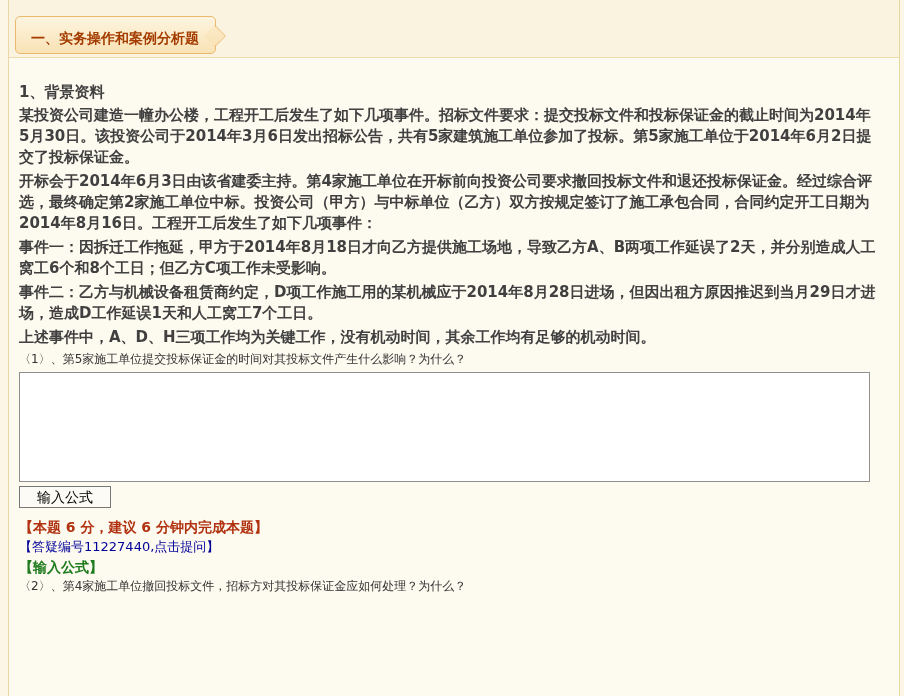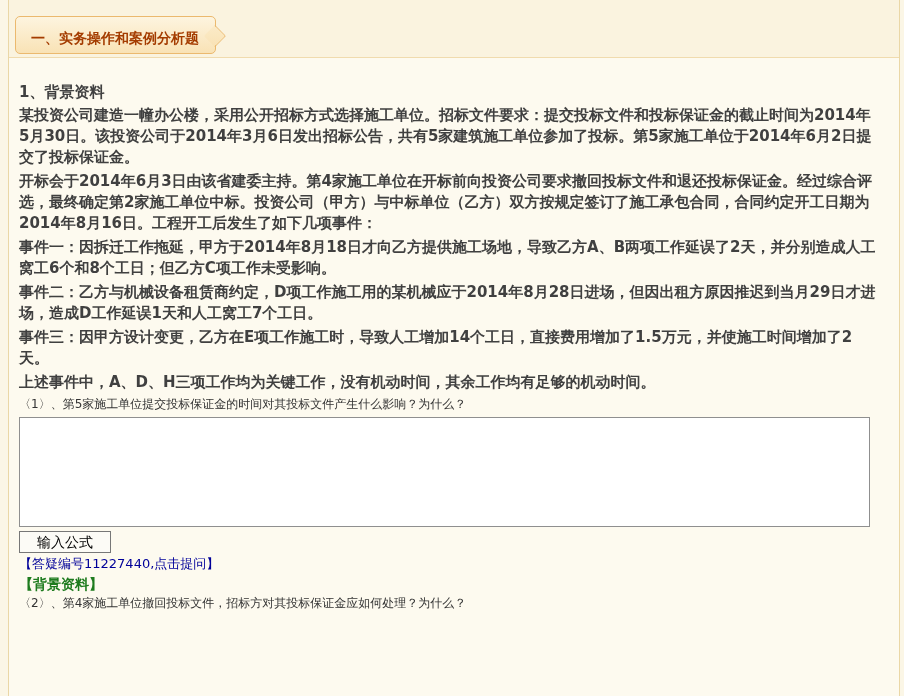--- a/index.html
+++ b/index.html
@@ -111,40 +111,40 @@
 
 <div class="page">
   <div class="header">
     <div class="badge">
       <span class="label">一、实务操作和案例分析题</span>
     </div>
   </div>
 
   <div class="content">
     <div class="bg-heading">1、背景资料</div>
-    <p class="para">某投资公司建造一幢办公楼，采用公开招标方式选择施工单位。招标文件要求：提交投标文件和投标保证金的截止时间为2014年5月30日。该投资公司于2014年3月6日发出招标公告，共有5家建筑施工单位参加了投标。第5家施工单位于2014年6月2日提交了投标保证金。</p>
+    <p class="para">某投资公司建造一幢办公楼，工程开工后发生了如下几项事件。招标文件要求：提交投标文件和投标保证金的截止时间为2014年5月30日。该投资公司于2014年3月6日发出招标公告，共有5家建筑施工单位参加了投标。第5家施工单位于2014年6月2日提交了投标保证金。</p>
     <p class="para">开标会于2014年6月3日由该省建委主持。第4家施工单位在开标前向投资公司要求撤回投标文件和退还投标保证金。经过综合评选，最终确定第2家施工单位中标。投资公司（甲方）与中标单位（乙方）双方按规定签订了施工承包合同，合同约定开工日期为2014年8月16日。工程开工后发生了如下几项事件：</p>
     <p class="para">事件一：因拆迁工作拖延，甲方于2014年8月18日才向乙方提供施工场地，导致乙方A、B两项工作延误了2天，并分别造成人工窝工6个和8个工日；但乙方C项工作未受影响。</p>
     <p class="para">事件二：乙方与机械设备租赁商约定，D项工作施工用的某机械应于2014年8月28日进场，但因出租方原因推迟到当月29日才进场，造成D工作延误1天和人工窝工7个工日。</p>
-    <p class="para">事件三：因甲方设计变更，乙方在E项工作施工时，导致人工增加14个工日，直接费用增加了1.5万元，并使施工时间增加了2天。</p>
     <p class="para">上述事件中，A、D、H三项工作均为关键工作，没有机动时间，其余工作均有足够的机动时间。</p>
 
 
     <div class="q-label">〈1〉、第5家施工单位提交投标保证金的时间对其投标文件产生什么影响？为什么？</div>
 
     <textarea class="answer" style=""></textarea>
 
     <button class="formula-btn">输入公式</button>
 
+    <div class="score-note">【本题 6 分，建议 6 分钟内完成本题】</div>
 
     <div class="qa-row">
       <a>【答疑编号11227440,点击提问】</a>
     </div>
 
     <div class="show-answer-row">
-      <a>【背景资料】</a>
+      <a>【输入公式】</a>
     </div>
 
     <div class="q-label">〈2〉、第4家施工单位撤回投标文件，招标方对其投标保证金应如何处理？为什么？</div>
 
     
   </div>
 </div>
 
 </body></html>

